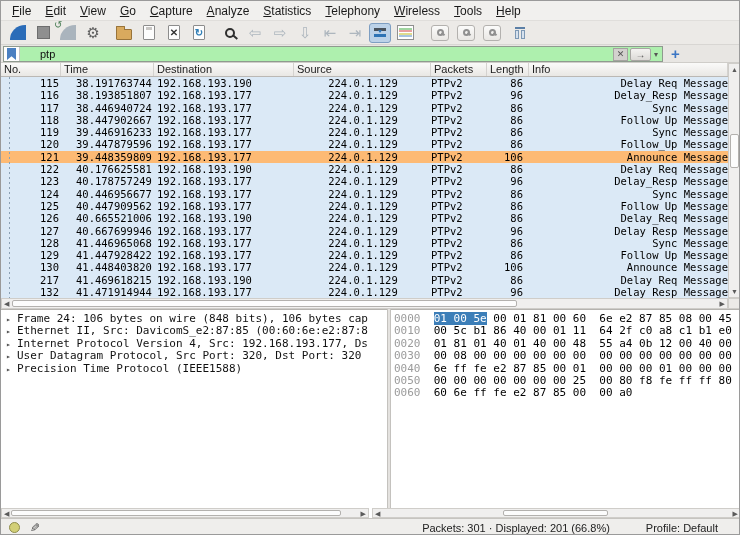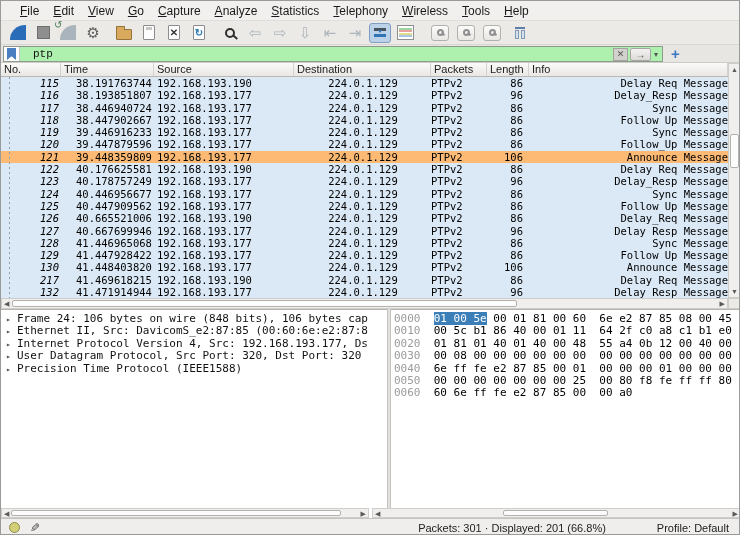--- a/index.html
+++ b/index.html
@@ -2,21 +2,21 @@
 <html><head>
 <meta charset="utf-8">
 <style>
   * { margin:0; padding:0; box-sizing:border-box; }
   html,body { width:740px; height:535px; }
   body { font-family:"Liberation Sans", sans-serif; background:#fff; position:relative;
          width:740px; height:535px; overflow:hidden; border:1px solid #9a9a9a; }
 
   
   .menubar { position:absolute; left:0; top:0; width:740px; height:20px; background:#f1f0ee;
-             display:flex; align-items:center; padding-left:12px; border-bottom:1px solid #e0dedb;}
+             display:flex; align-items:center; padding-left:4px; border-bottom:1px solid #e0dedb;}
   .menu-item { font-size:12px; color:#1a1a1a; padding:0 7px; line-height:20px; cursor:default; }
   .menu-item::first-letter { text-decoration:underline; }
 
   
   .toolbar { position:absolute; left:0; top:20px; width:740px; height:24px; background:#eceae7;
              display:flex; align-items:center; padding-left:6px; border-bottom:1px solid #d8d6d3; }
   .tb { width:22px; height:20px; display:flex; align-items:center; justify-content:center; margin-right:3px; }
   .fin { width:16px; height:15px; background:#2b6cb8; border-radius:95% 0 0 0; }
   .fin.gray { background:#aab4bd; }
   .restart-wrap { position:relative; }
@@ -51,42 +51,42 @@
   .colsicon i { width:4px; height:9px; background:#d7e2ee; border:1px solid #7e99b5; display:block; }
   .tbsep { width:6px; }
 
   
   .filterbar { position:absolute; left:0; top:44px; width:740px; height:18px; background:#e8e6e3;
                border-bottom:1px solid #cfcdc9; }
   .filter-field { position:absolute; left:2px; top:1px; width:660px; height:16px; border:1px solid #8f9a8f;
                   background:#aef0ae; display:flex; align-items:center; }
   .bookmark-box { width:16px; height:14px; background:#fdfdfd; display:flex; align-items:center; justify-content:center; border-right:1px solid #c5c5c5; }
   .bookmark { width:9px; height:12px; background:#4a7fc1; clip-path:polygon(0 0,100% 0,100% 100%,50% 68%,0 100%); }
-  .filter-text { font-size:11px; color:#111; padding-left:13px; flex:1;font-family:Liberation Mono, monospace; }
+  .filter-text { font-size:11px; color:#111; padding-left:20px; flex:1; }
   .fclear { width:15px; height:13px; background:#d3d1ce; border:1px solid #a5a3a0; color:#555; font-size:9px;
             display:flex; align-items:center; justify-content:center; margin-right:2px; }
   .fapply { width:21px; height:13px; background:linear-gradient(#f4f3f1,#dcdad7); border:1px solid #a8a6a3;
             border-radius:2px; color:#555; font-size:10px; display:flex; align-items:center; justify-content:center; margin-right:2px; }
   .fcaret { font-size:8px; color:#555; padding:0 4px 0 1px; }
   .fplus { position:absolute; left:670px; top:0; font-size:15px; font-weight:bold; color:#3b76c4; line-height:18px; }
 
   
   .plist-header { position:absolute; left:0; top:62px; width:727px; height:14px;
                   background:linear-gradient(#fafaf9,#e9e7e4); border-bottom:1px solid #bbb8b4;
                   display:grid; grid-template-columns:60px 93px 140px 137px 56px 42px auto; }
   .plist-header span { font-size:11px; color:#1c1c1c; line-height:13px; padding-left:3px;
                        border-right:1px solid #d4d2cf; overflow:hidden; white-space:nowrap; }
   .rows { position:absolute; left:0; top:76px; width:727px; height:221px; background:#fff; overflow:hidden; }
   .rows::before { content:""; position:absolute; left:8px; top:0; bottom:0; width:1px; z-index:2;
                   background:repeating-linear-gradient(#8aa0b4 0 2px, transparent 2px 5px); }
   .prow { display:grid; grid-template-columns:60px 93px 140px 137px 56px 42px auto; height:12.3px;
           background:#dbe9f6; font-family:"DejaVu Sans Mono", monospace; font-size:10.5px; color:#000; }
   .prow.sel { background:#fdba74; }
   .pcell { line-height:12.3px; white-space:nowrap; overflow:hidden; }
-  .c-no   { text-align:right; padding-right:2px;font-style:italic; }
+  .c-no   { text-align:right; padding-right:2px; }
   .c-time { padding-left:15px; }
   .c-src  { padding-left:3px; }
   .c-dst  { padding-left:1px;text-align:center; }
   .c-proto{ padding-left:0; }
   .c-len  { text-align:right; padding-right:6px; }
   .c-info { padding-left:3px;text-align:right; }
 
   
   .sb { background:#f0efee; border:1px solid #cfcdc9; position:absolute; }
   .sb .thumb { position:absolute; background:#fcfcfc; border:1px solid #b3b1ae; border-radius:2px; }
@@ -123,22 +123,22 @@
   .hsb-bytes .rt { right:2px; top:0; height:8px; }
   .hsb-bytes .thumb { top:1px; height:6px; left:130px; width:105px; }
 
   
   .statusbar { position:absolute; left:0; top:517px; width:740px; height:18px; background:#efeeec;
                border-top:1px solid #c6c4c0; display:flex; align-items:center; font-size:11px; color:#222; }
   .expert { width:11px; height:11px; border-radius:50%; background:#d2cf77; border:1px solid #8f8d4b; margin:0 10px 0 8px; }
   .pencil { font-size:12px; color:#444; margin-right:14px; transform:scaleX(-1); }
   .st-left { white-space:nowrap; }
   .st-right { margin-left:auto; display:flex; align-items:center; }
-  .st-packets { margin-right:51px; white-space:nowrap; }
-  .st-profile { margin-right:12px; white-space:nowrap; }
+  .st-packets { margin-right:36px; white-space:nowrap; }
+  .st-profile { margin-right:23px; white-space:nowrap; }
 </style>
 </head>
 <body>
 
 <div class="menubar">
   <span class="menu-item">File</span>
   <span class="menu-item">Edit</span>
   <span class="menu-item">View</span>
   <span class="menu-item">Go</span>
   <span class="menu-item">Capture</span>
@@ -238,22 +238,22 @@
     <span class="fclear">✕</span>
     <span class="fapply">→</span>
     <span class="fcaret">▾</span>
   </div>
   <span class="fplus">+</span>
 </div>
 
 <div class="plist-header">
   <span>No.</span>
   <span>Time</span>
+  <span>Destination</span>
   <span>Source</span>
-  <span>Destination</span>
   <span>Packets</span>
   <span>Length</span>
   <span>Info</span>
 </div>
 
 <div class="rows">
     <div class="prow">
       <span class="pcell c-no">115</span>
       <span class="pcell c-time">38.191763744</span>
       <span class="pcell c-src">192.168.193.190</span>

